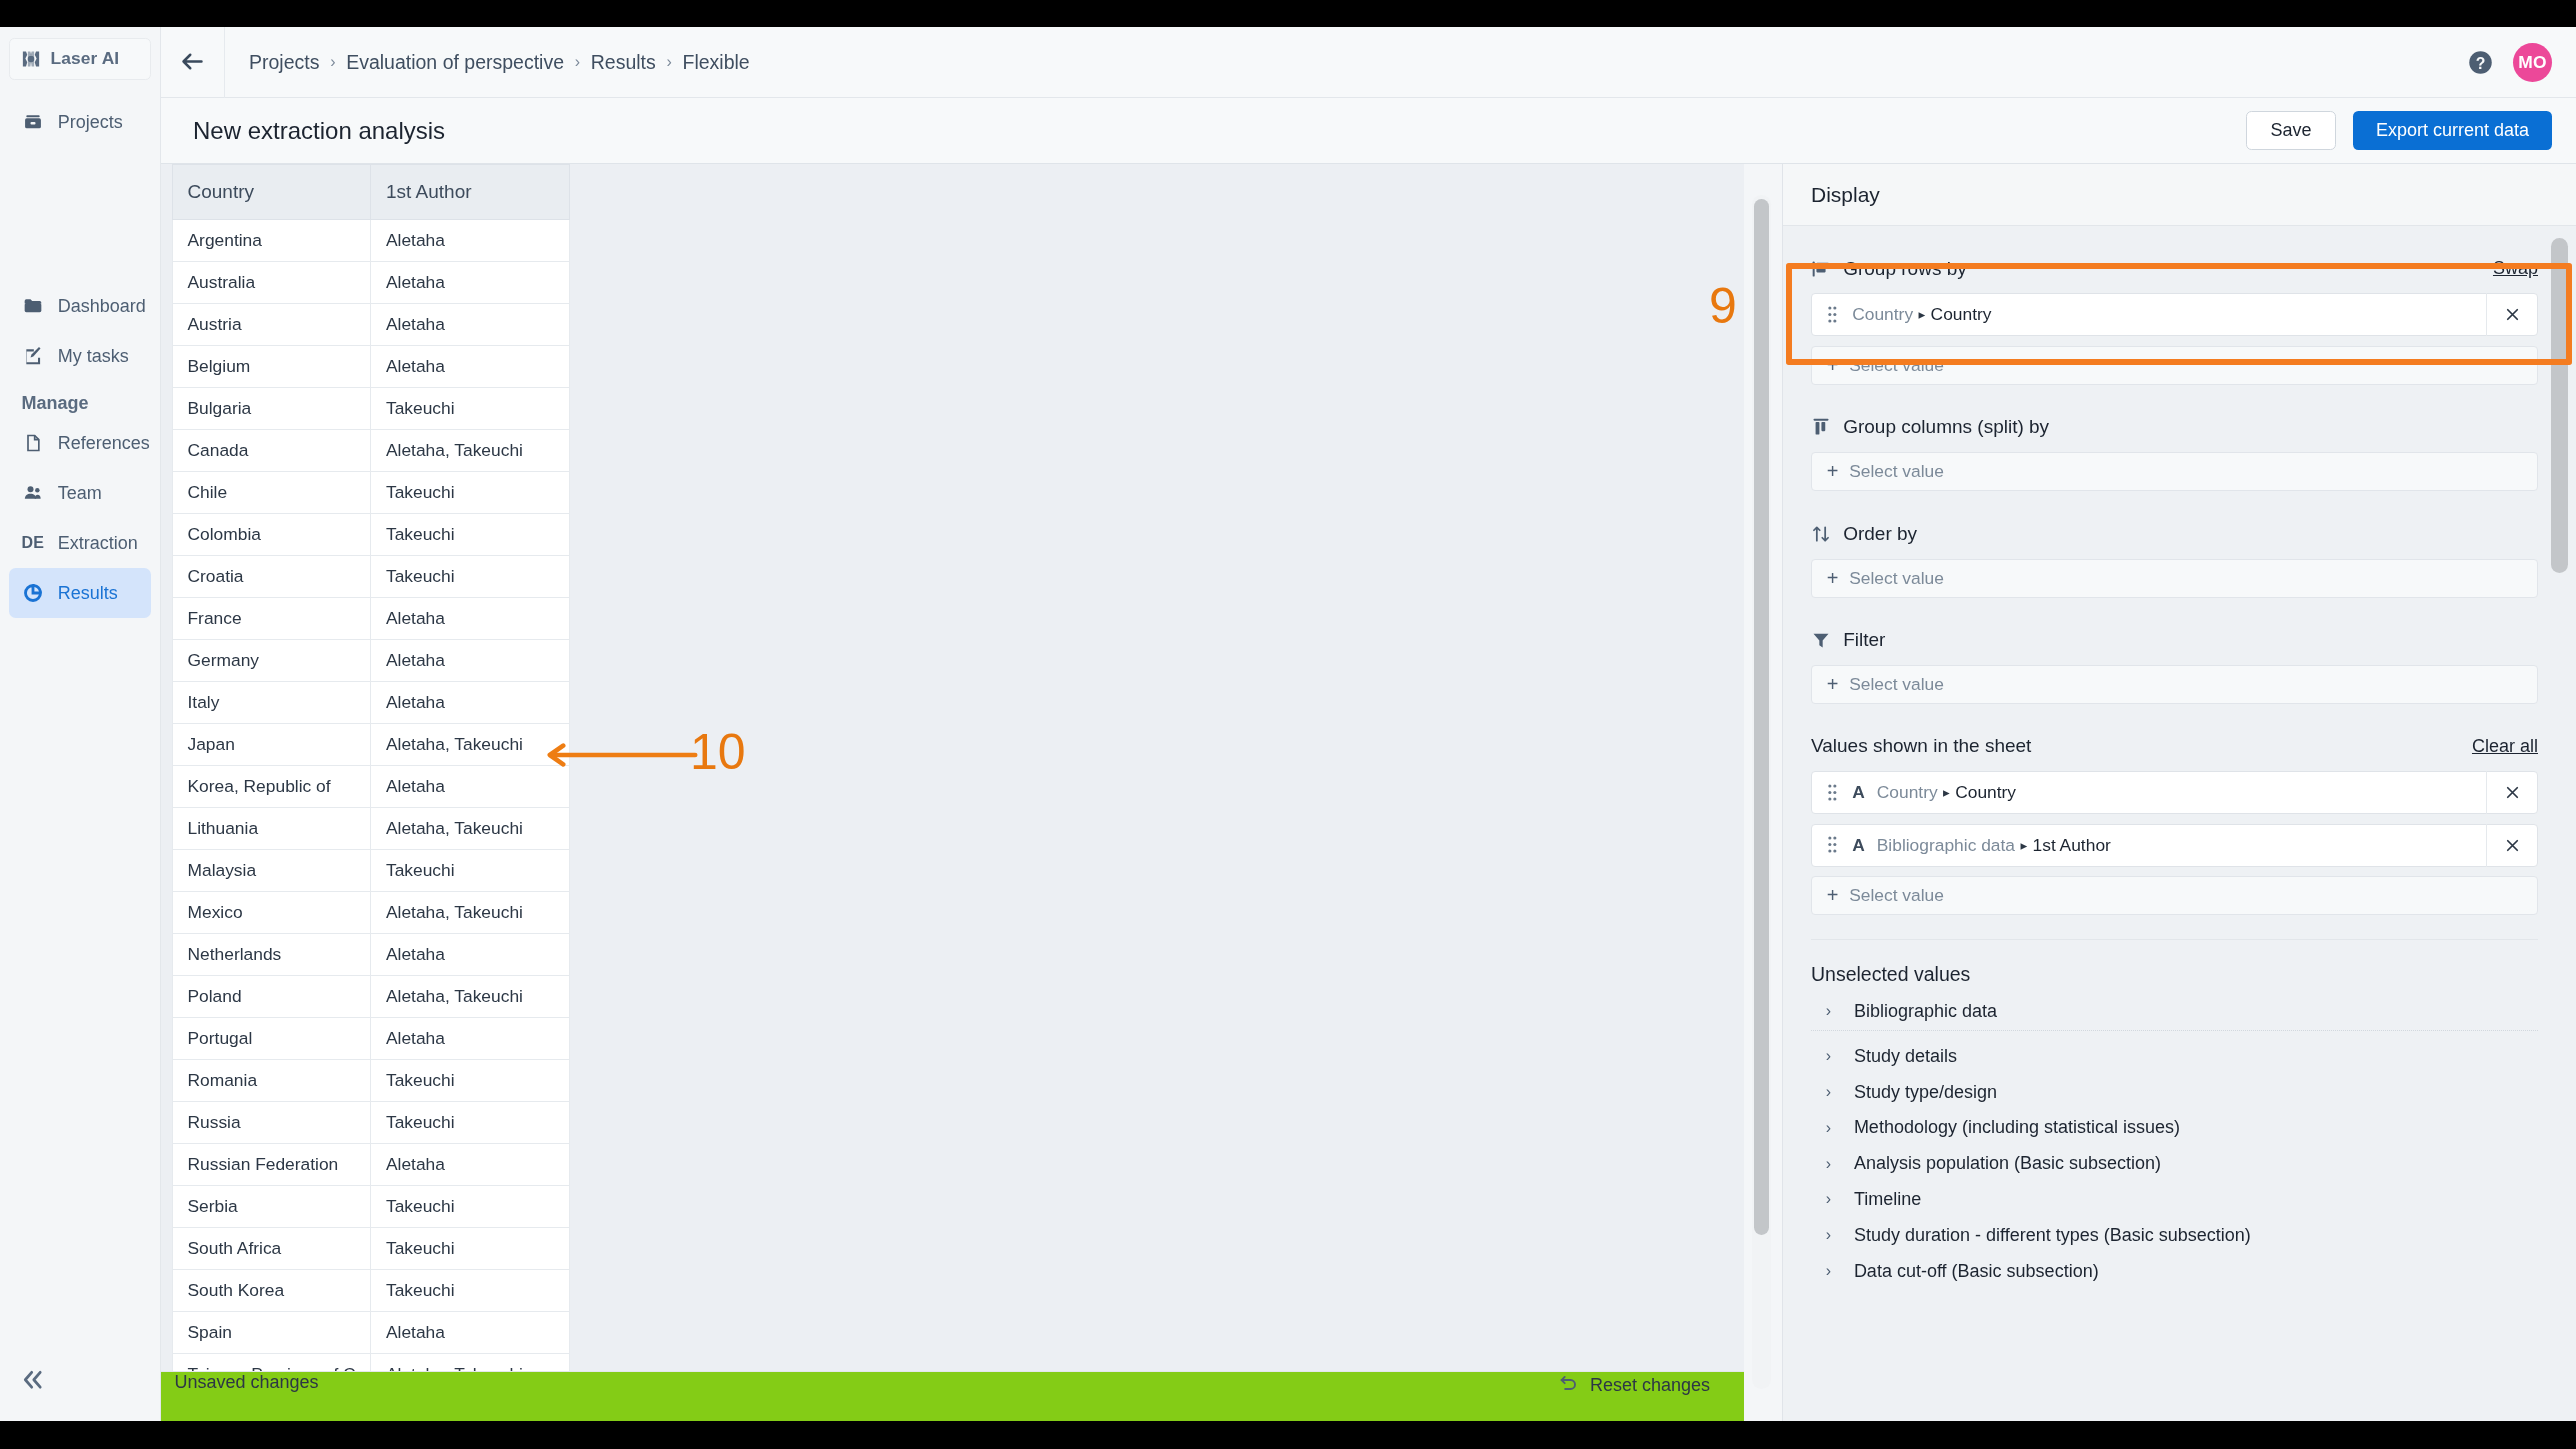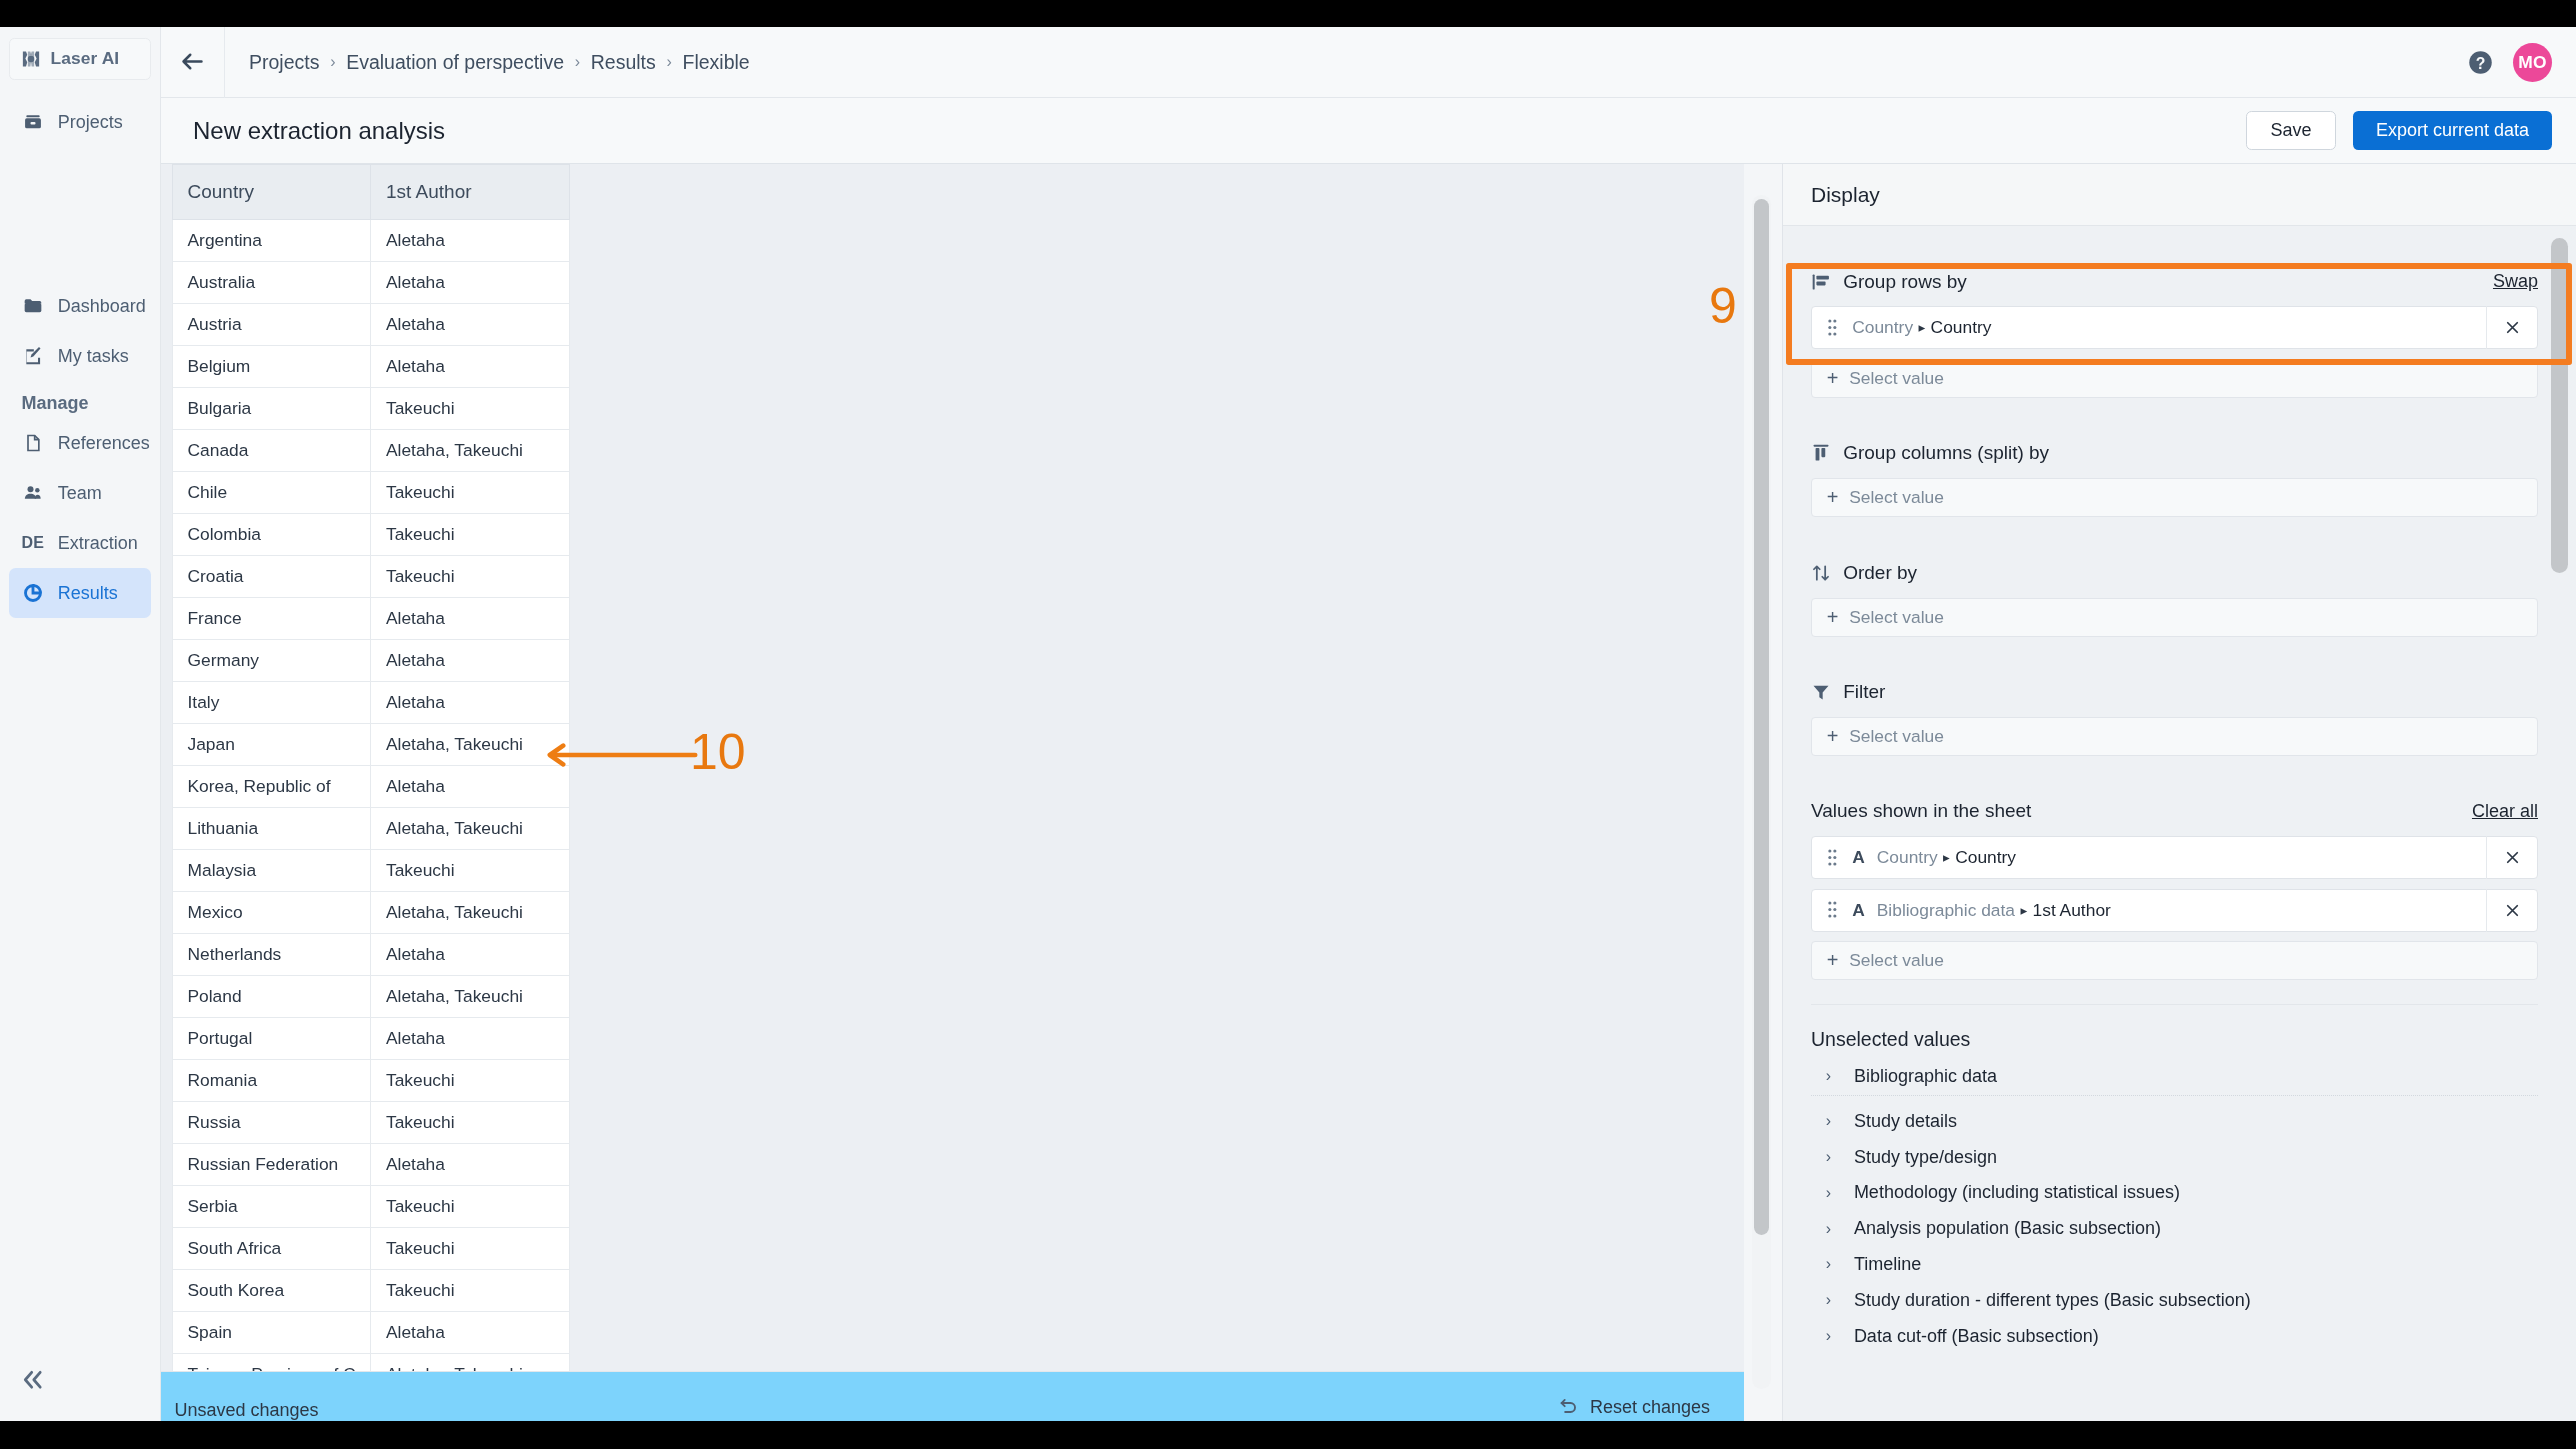--- a/index.html
+++ b/index.html
@@ -171,23 +171,23 @@
   .vscroll-sheet .thumb {
     position: absolute; left: 2px; top: 4px;
     width: 14.8px; height: 1036px;
     background: #c3c6c9; border-radius: 7.4px;
   }
 
   
   .statusbar {
     position: absolute; left: 161px; top: 1344px;
     width: 1583px; height: 50px;
-    background: #7dd3fc;
+    background: #84cc16;
     border-top: 1.3px solid #e3e7eb;
-    display: flex; align-items: flex-end;
+    display: flex; align-items: flex-start;
   }
   .status-text {
     padding-left: 13.4px; font-size: 18px; color: #2c3745;
   }
   .reset-changes {
     margin-left: auto; padding-right: 34px;
     display: flex; align-items: center; gap: 10.7px;
     font-size: 18px; color: #2c3745;
   }
 
@@ -204,21 +204,21 @@
     display: flex; align-items: center;
     padding-left: 28px;
   }
   .rpanel-head .t { font-size: 21px; color: #1c2430; }
   .rpanel-body {
     position: relative;
     padding: 0 38px 0 28px;
     height: 1195px;
     overflow: hidden;
   }
-  .sect { margin-top: 40px; }
+  .sect { margin-top: 27px; }
   .sect-row {
     display: flex; align-items: center;
     height: 31px;
   }
   .sect-ico { width: 21.5px; height: 21.5px; margin-right: 10.7px; flex: none; display:flex; align-items:center;}
   .sect-label { font-size: 19px; color: #1c2430; }
   .sect-link {
     margin-left: auto; font-size: 18px; color: #1c2430;
     text-decoration: underline;
   }

